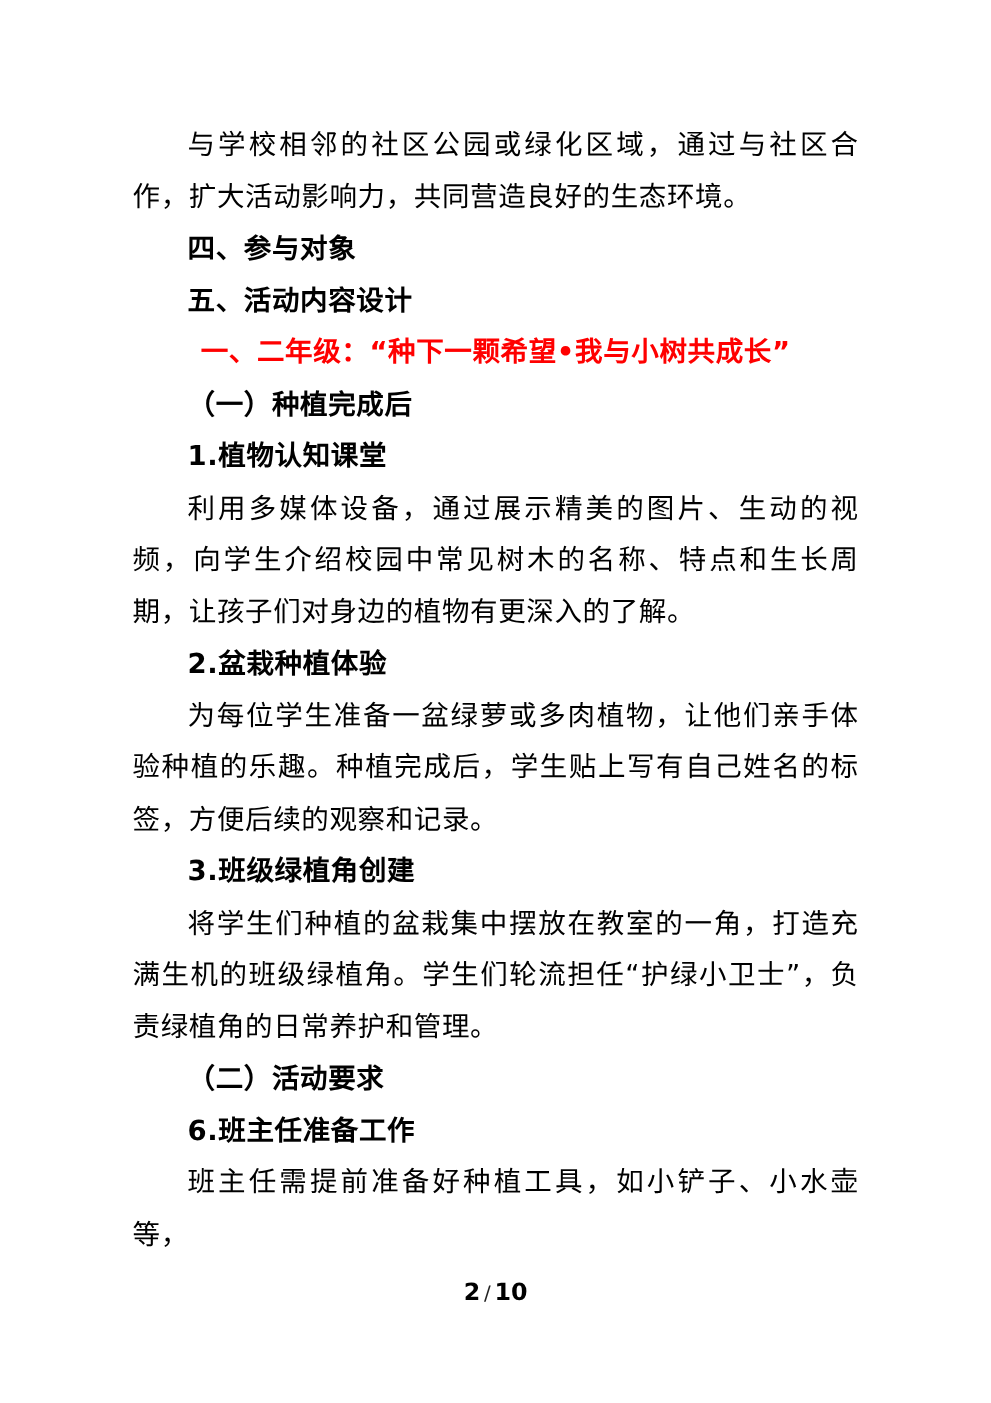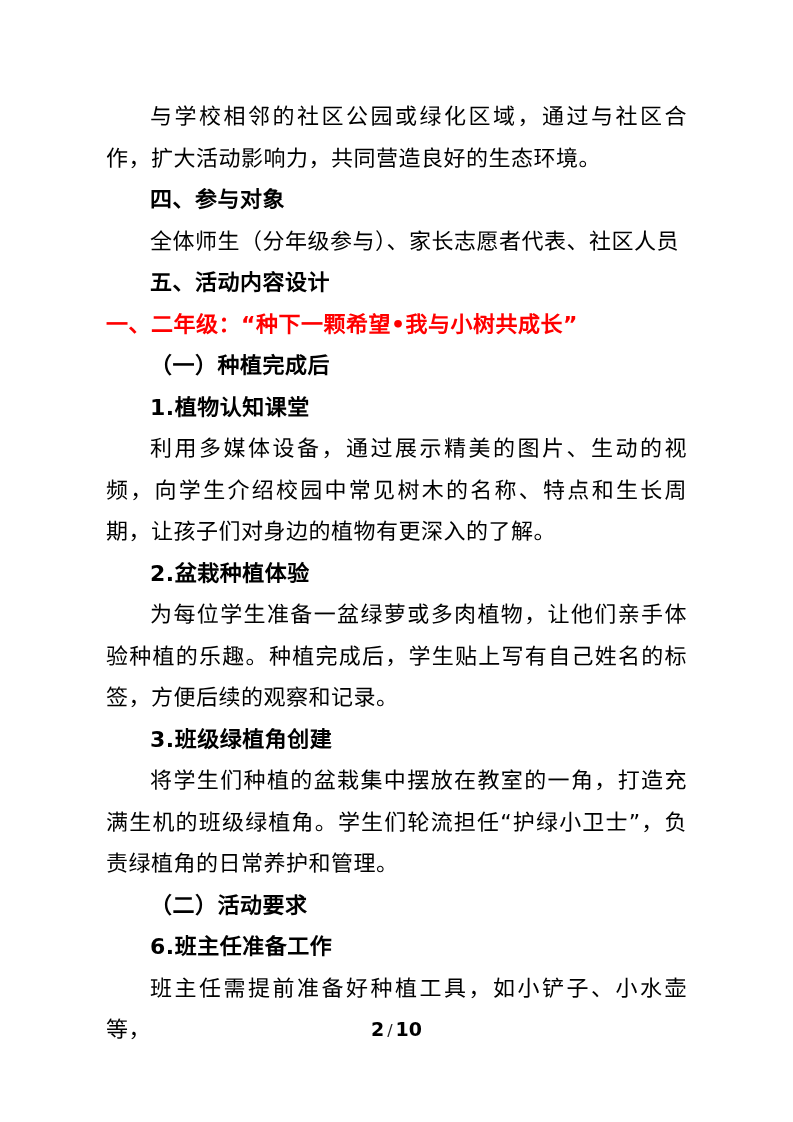--- a/index.html
+++ b/index.html
@@ -26,49 +26,48 @@
     text-indent: 2em;
     text-align: justify;
     letter-spacing: 0.5px;
   }
   .page p.heading {
     font-weight: bold;
   }
   .page p.heading-red {
     font-weight: bold;
     color: #FF0000;
-    text-align: left;
+    text-align: center;
     text-indent: 0;
   }
   .footer {
     position: absolute;
     left: 0;
     right: 0;
     top: 1016px;
     text-align: center;
     font-size: 19px;
-    line-height: 26px;
+    line-height: 36px;
     color: #000000;
   }
   .footer .num { font-weight: bold; }
   .footer .sep {
     font-weight: normal;
     font-size: 16px;
     padding: 0 3px;
     color: #222222;
   }
 </style>
 </head>
 <body>
 
 <div class="page">
 
   <p class="body">与学校相邻的社区公园或绿化区域，通过与社区合作，扩大活动影响力，共同营造良好的生态环境。</p>
   <p class="heading">四、参与对象</p>
-  <p class="body">全体师生（分年级参与）、家长志愿者代表、社区人员</p>
   <p class="heading">五、活动内容设计</p>
   <p class="heading-red">一、二年级：“种下一颗希望•我与小树共成长”</p>
   <p class="heading">（一）种植完成后</p>
   <p class="heading">1.植物认知课堂</p>
   <p class="body">利用多媒体设备，通过展示精美的图片、生动的视频，向学生介绍校园中常见树木的名称、特点和生长周期，让孩子们对身边的植物有更深入的了解。</p>
   <p class="heading">2.盆栽种植体验</p>
   <p class="body">为每位学生准备一盆绿萝或多肉植物，让他们亲手体验种植的乐趣。种植完成后，学生贴上写有自己姓名的标签，方便后续的观察和记录。</p>
   <p class="heading">3.班级绿植角创建</p>
   <p class="body">将学生们种植的盆栽集中摆放在教室的一角，打造充满生机的班级绿植角。学生们轮流担任“护绿小卫士”，负责绿植角的日常养护和管理。</p>
   <p class="heading">（二）活动要求</p>

